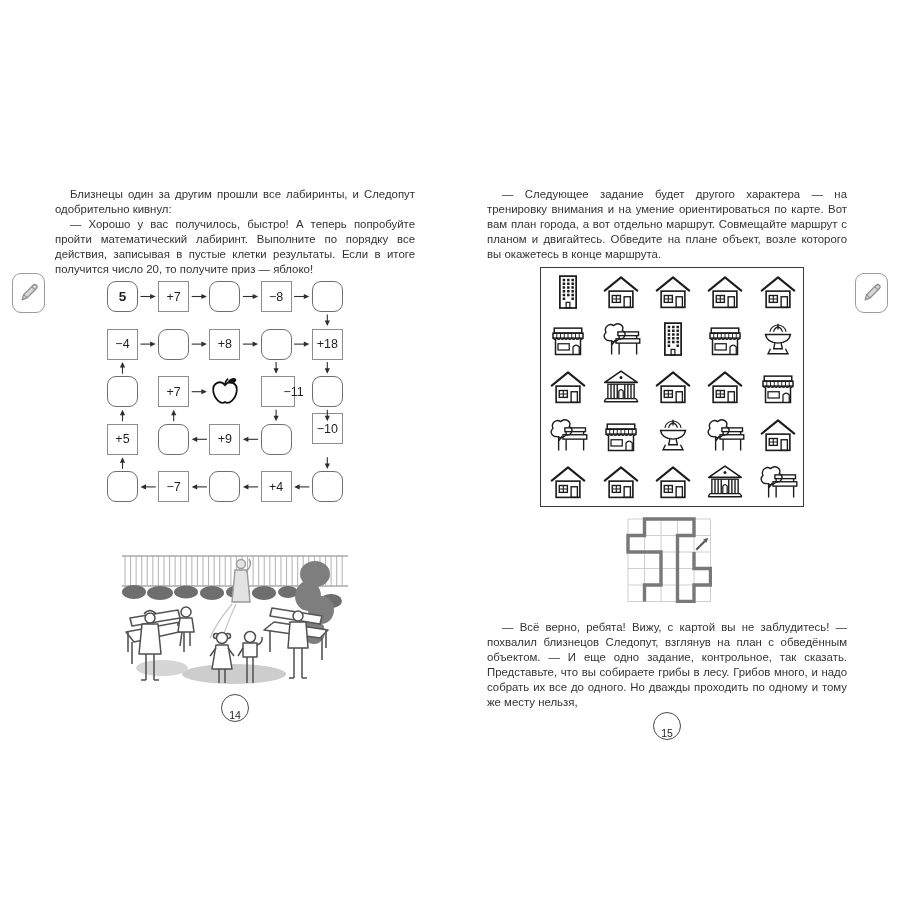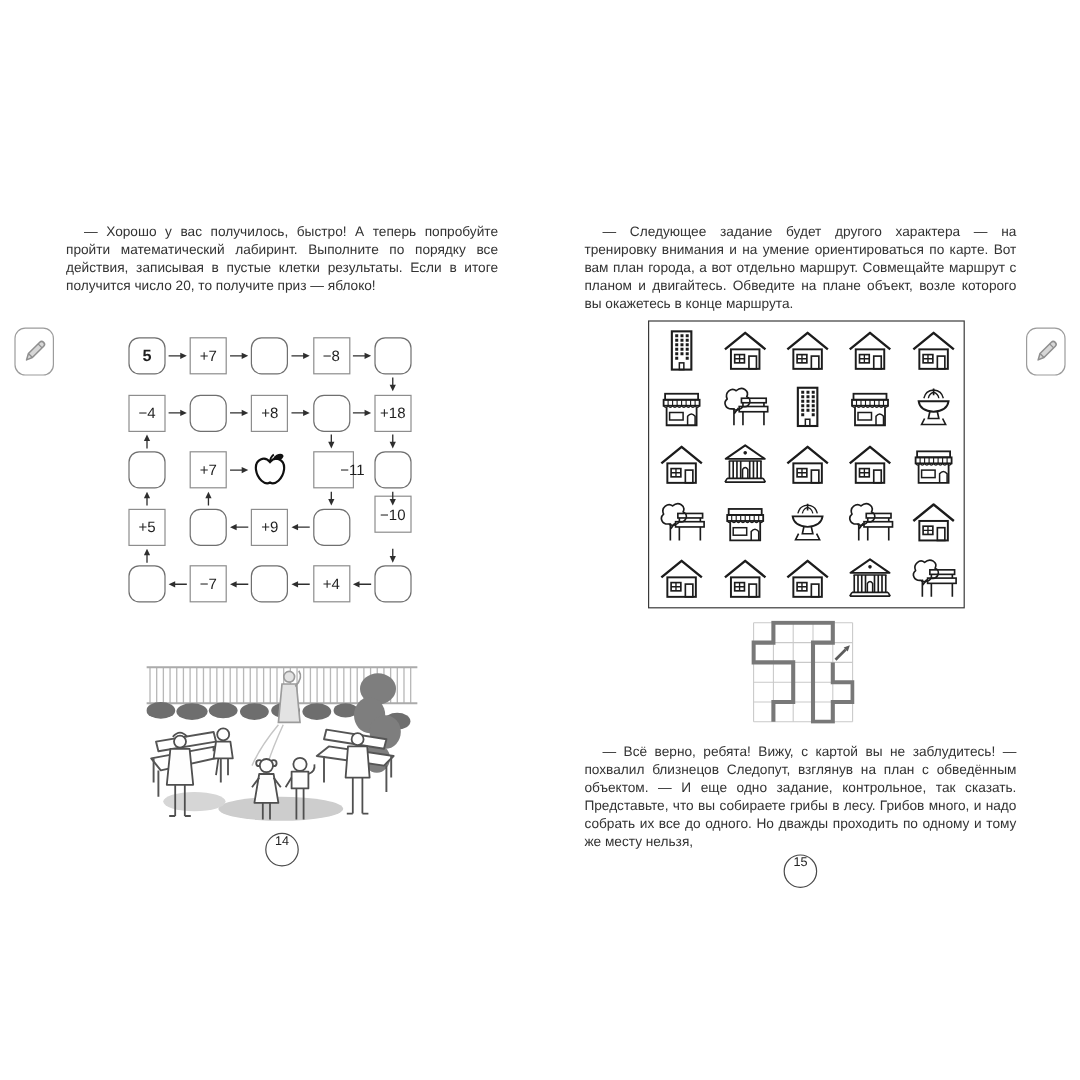--- a/index.html
+++ b/index.html
@@ -5,21 +5,21 @@
   html,body{margin:0;padding:0;background:#fff;}
   .canvas{position:relative;width:900px;height:900px;background:#ffffff;
           font-family:"Liberation Sans",sans-serif;color:#2e2e2e;overflow:hidden;}
   .textblock{position:absolute;width:360px;font-size:11.4px;line-height:15.1px;
              text-align:justify;color:#333;}
   .textblock p{margin:0;text-indent:15px;}
   .side-btn{position:absolute;width:33px;height:40px;box-sizing:border-box;
             border:1.6px solid #9c9c9c;border-radius:9px;background:#fff;
             display:flex;align-items:center;justify-content:center;cursor:pointer;}
   .pagenum{position:absolute;width:26px;height:26px;border:1px solid #4a4a4a;border-radius:50%;
-           display:flex;align-items:flex-start;justify-content:center;font-size:10.5px;color:#222;background:#fff;}
+           display:flex;align-items:flex-end;justify-content:center;font-size:10.5px;color:#222;background:#fff;}
   #maze{position:absolute;left:107px;top:281px;width:236px;height:222px;}
   #maze svg.overlay{position:absolute;left:0;top:0;pointer-events:none;}
   .cell{position:absolute;width:31px;height:31px;box-sizing:border-box;background:#fff;
         display:flex;align-items:center;justify-content:center;font-size:12.5px;color:#1f1f1f;}
   .cell.square{border:1px solid #8d8d8d;}
   .cell.round{border:1.4px solid #6f6f6f;border-radius:9px;}
   .cell.start{font-weight:bold;font-size:13.5px;}
   .apple-wrap{position:absolute;width:34px;height:34px;display:flex;align-items:center;justify-content:center;}
   #map{position:absolute;left:540px;top:267px;width:264px;height:240px;box-sizing:border-box;
        border:1px solid #3a3a3a;background:#fff;}
@@ -94,20 +94,21 @@
         <use href="#i-pencil"></use>
       </svg>
   </div>
   <div class="side-btn" style="left:855px;top:273px">
     <svg width="22" height="22" viewBox="0 0 24 24">
         <use href="#i-pencil"></use>
       </svg>
   </div>
 
   <div class="textblock" style="left:55px;top:187px">
+    <p>Близнецы один за другим прошли все лабиринты, и Следопут одобрительно кивнул:</p>
     <p>— Хорошо у вас получилось, быстро! А теперь попробуйте пройти математический лабиринт. Выполните по порядку все действия, записывая в пустые клетки результаты. Если в итоге получится число 20, то получите приз — яблоко!</p>
   </div>
 
   <div id="maze">
       <div class="cell round start" style="left: 0px; top: 0px;">5</div>
       <div class="cell square" style="left: 51.2px; top: 0px;">+7</div>
       <div class="cell round" style="left: 102.4px; top: 0px;"></div>
       <div class="cell square" style="left: 153.6px; top: 0px;">−8</div>
       <div class="cell round" style="left: 204.8px; top: 0px;"></div>
       <div class="cell square" style="left: 0px; top: 47.6px;">−4</div>

